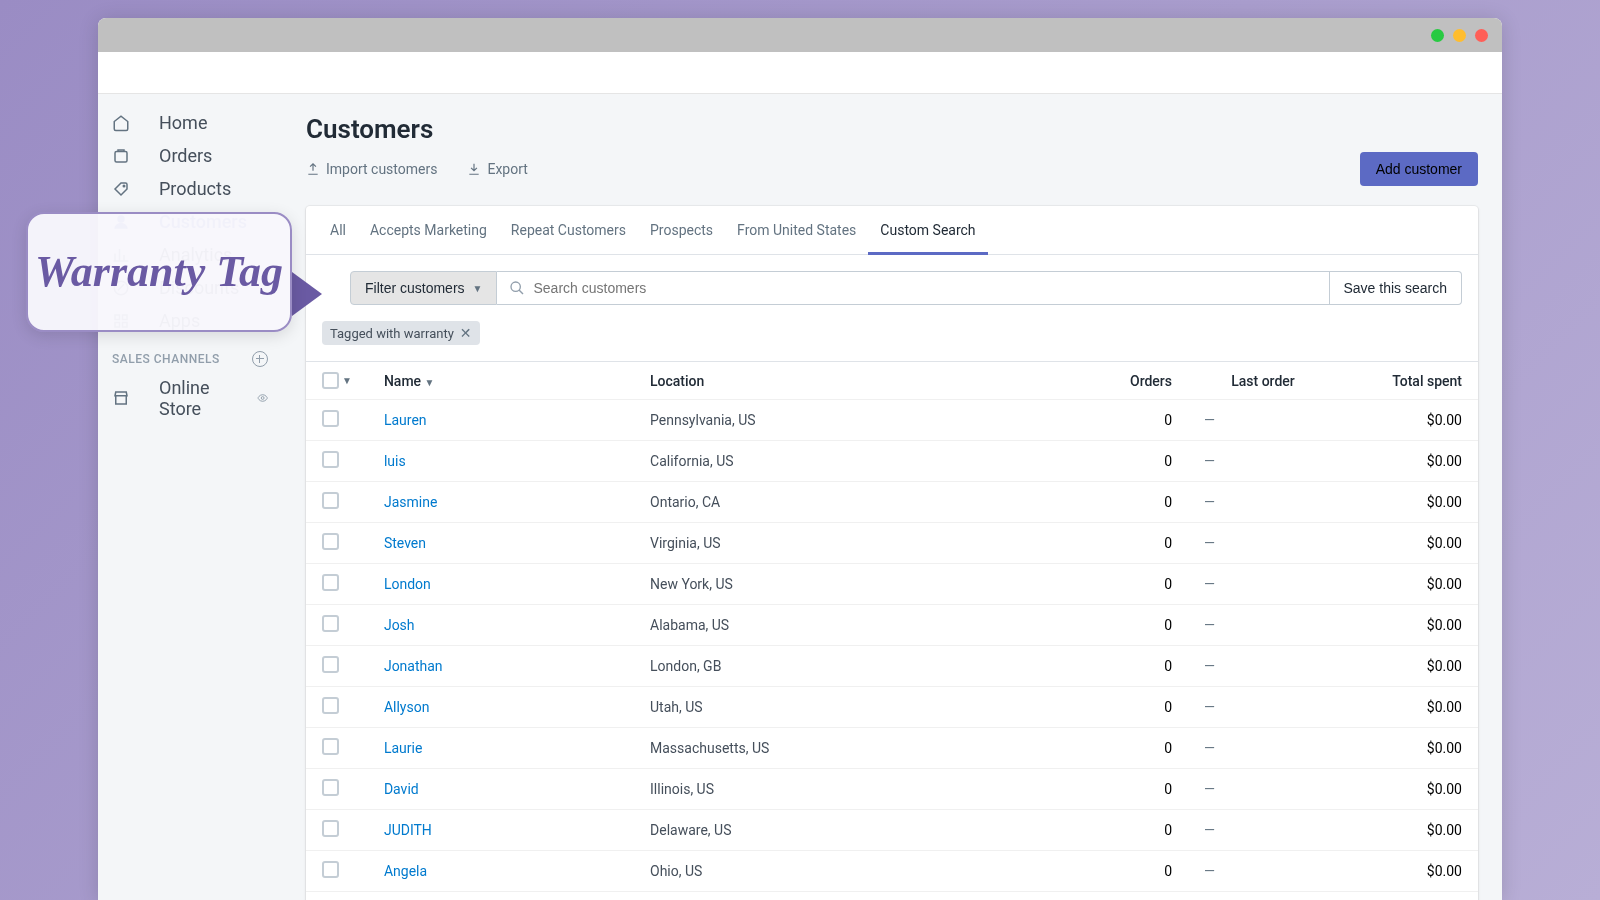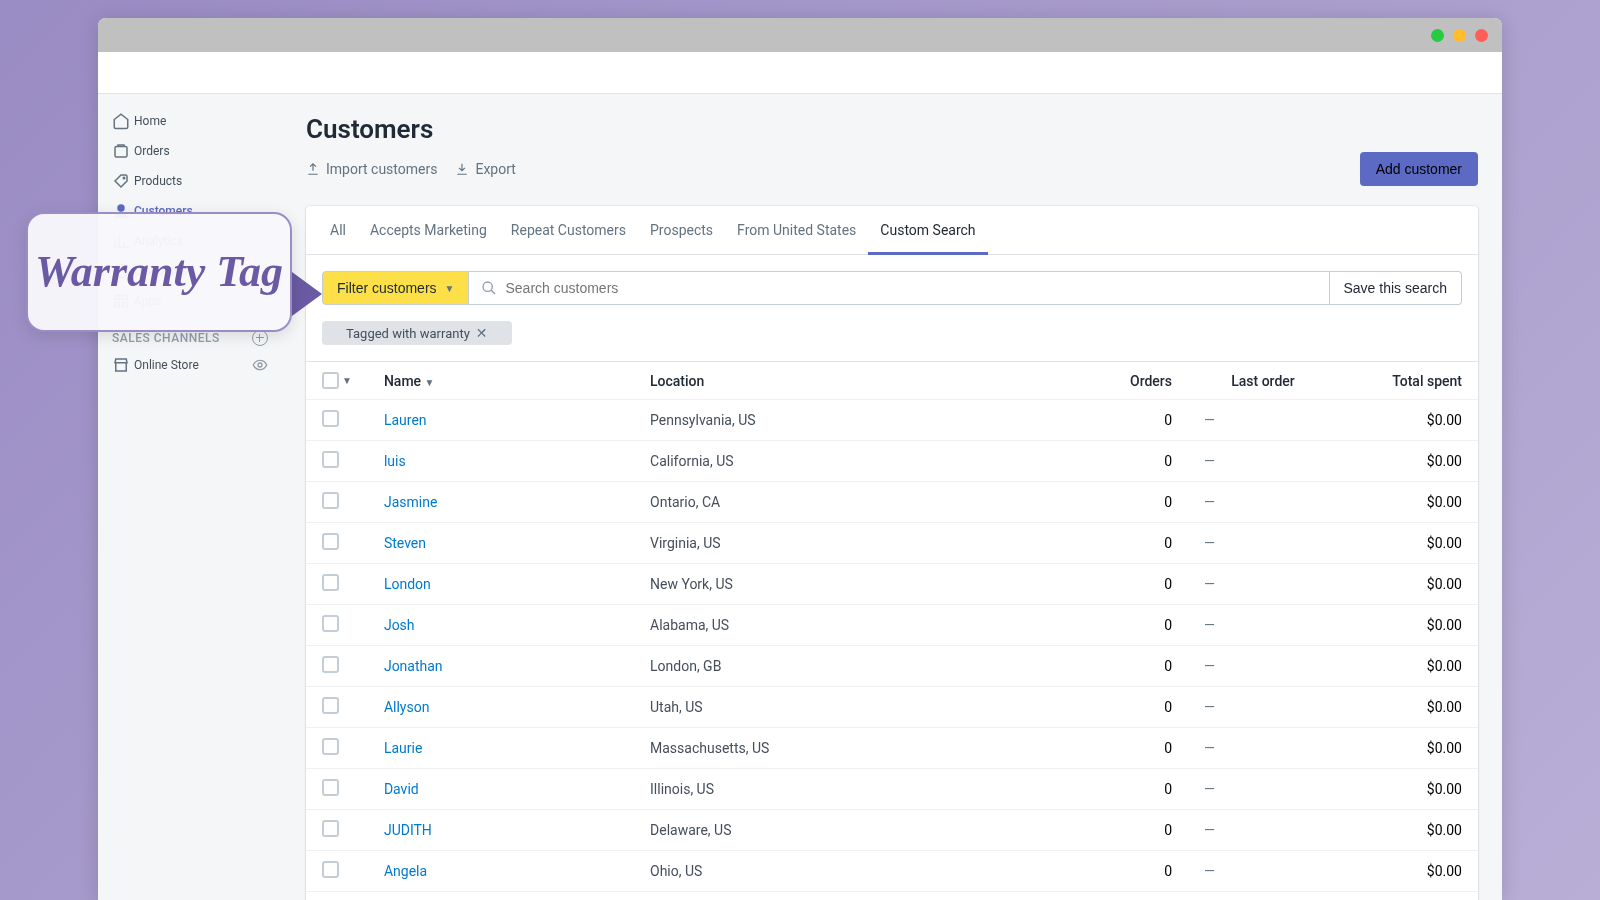--- a/index.html
+++ b/index.html
@@ -35,24 +35,24 @@
 .tb-green { background: #28ca42; }
 .tb-yellow { background: #ffbd2e; }
 .tb-red { background: #ff5f57; }
 .top-bar { height: 42px; background: #fff; border-bottom: 1px solid #e5e5e5; }
 .main-wrap { display: flex; height: calc(100% - 76px); background: #f4f6f8; }
 .sidebar { width: 184px; background: #f4f6f8; padding-top: 12px; }
 .sb-item {
   display: flex;
   align-items: center;
   padding: 6px 14px;
-  font-size: 12px;
+  font-size: 18px;
   color: #454f5b;
   cursor: pointer;
-  gap: 4px;
+  gap: 29px;
 }
 .sb-item.active { color: #5c6ac4; font-weight: 500; }
 .sb-item.active .sb-icon { stroke: #5c6ac4; fill: #5c6ac4; }
 .sb-icon { width: 18px; height: 18px; flex-shrink: 0; }
 .sb-section {
   font-size: 12px;
   color: #919eab;
   font-weight: 500;
   letter-spacing: 0.5px;
   padding: 14px 14px 4px 14px;
@@ -61,21 +61,21 @@
   align-items: center;
 }
 .sb-add { width: 16px; height: 16px; border: 1.5px solid #919eab; border-radius: 50%; position: relative; }
 .sb-add::before, .sb-add::after { content: ""; position: absolute; background: #919eab; }
 .sb-add::before { width: 8px; height: 1.5px; top: 5.5px; left: 2.5px; }
 .sb-add::after { width: 1.5px; height: 8px; top: 2.5px; left: 5.5px; }
 .sb-eye { width: 16px; height: 16px; color: #919eab; }
 .content { flex: 1; padding: 20px 24px; overflow: auto; }
 .page-title { font-size: 26px; font-weight: 600; color: #212b36; margin-bottom: 8px; }
 .page-actions { display: flex; align-items: center; justify-content: space-between; }
-.action-left { display: flex; gap: 18px; }
+.action-left { display: flex; gap: 30px; }
 .action-link { display: flex; align-items: center; gap: 6px; font-size: 14px; color: #637381; cursor: pointer; }
 .btn-primary {
   background: #5c6ac4;
   color: #000000;
   border: none;
   padding: 9px 16px;
   border-radius: 4px;
   font-size: 14px;
   cursor: pointer;
 }
@@ -89,29 +89,30 @@
 .tab { padding: 16px 12px; font-size: 14px; color: #637381; cursor: pointer; position: relative; }
 .tab.active { color: #212b36; }
 .tab.active::after {
   content: "";
   position: absolute; bottom: -1px; left: 0; right: 0;
   height: 3px; background: #5c6ac4;
 }
 .filter-row { padding: 16px; display: flex; gap: 0; }
 .filter-btn {
   border: 1px solid #c4cdd5;
-  background: #fde047;
+  background: #e5e5e5;
   padding: 8px 14px;
   font-size: 14px;
   color: #212b36;
   border-radius: 4px 0 0 4px;
   display: flex;
   align-items: center;
   gap: 8px;
   cursor: pointer;
+  margin-left: 28px;
 }
 .search-box {
   flex: 1;
   border: 1px solid #c4cdd5;
   border-left: none;
   display: flex;
   align-items: center;
   padding: 0 12px;
   gap: 8px;
 }
@@ -129,21 +130,21 @@
   padding: 8px 14px;
   font-size: 14px;
   color: #212b36;
   border-radius: 0 4px 4px 0;
   cursor: pointer;
 }
 .chip-row { padding: 0 16px 16px 16px; display: flex; gap: 8px; }
 .chip {
   background: #dfe3e8;
   border-radius: 4px;
-  padding: 4px 24px;
+  padding: 4px 8px;
   font-size: 13px;
   color: #454f5b;
   display: flex;
   align-items: center;
   gap: 6px;
 }
 .chip-x { cursor: pointer; color: #637381; font-size: 14px; }
 .table { width: 100%; border-collapse: collapse; }
 .table th, .table td {
   text-align: left;

